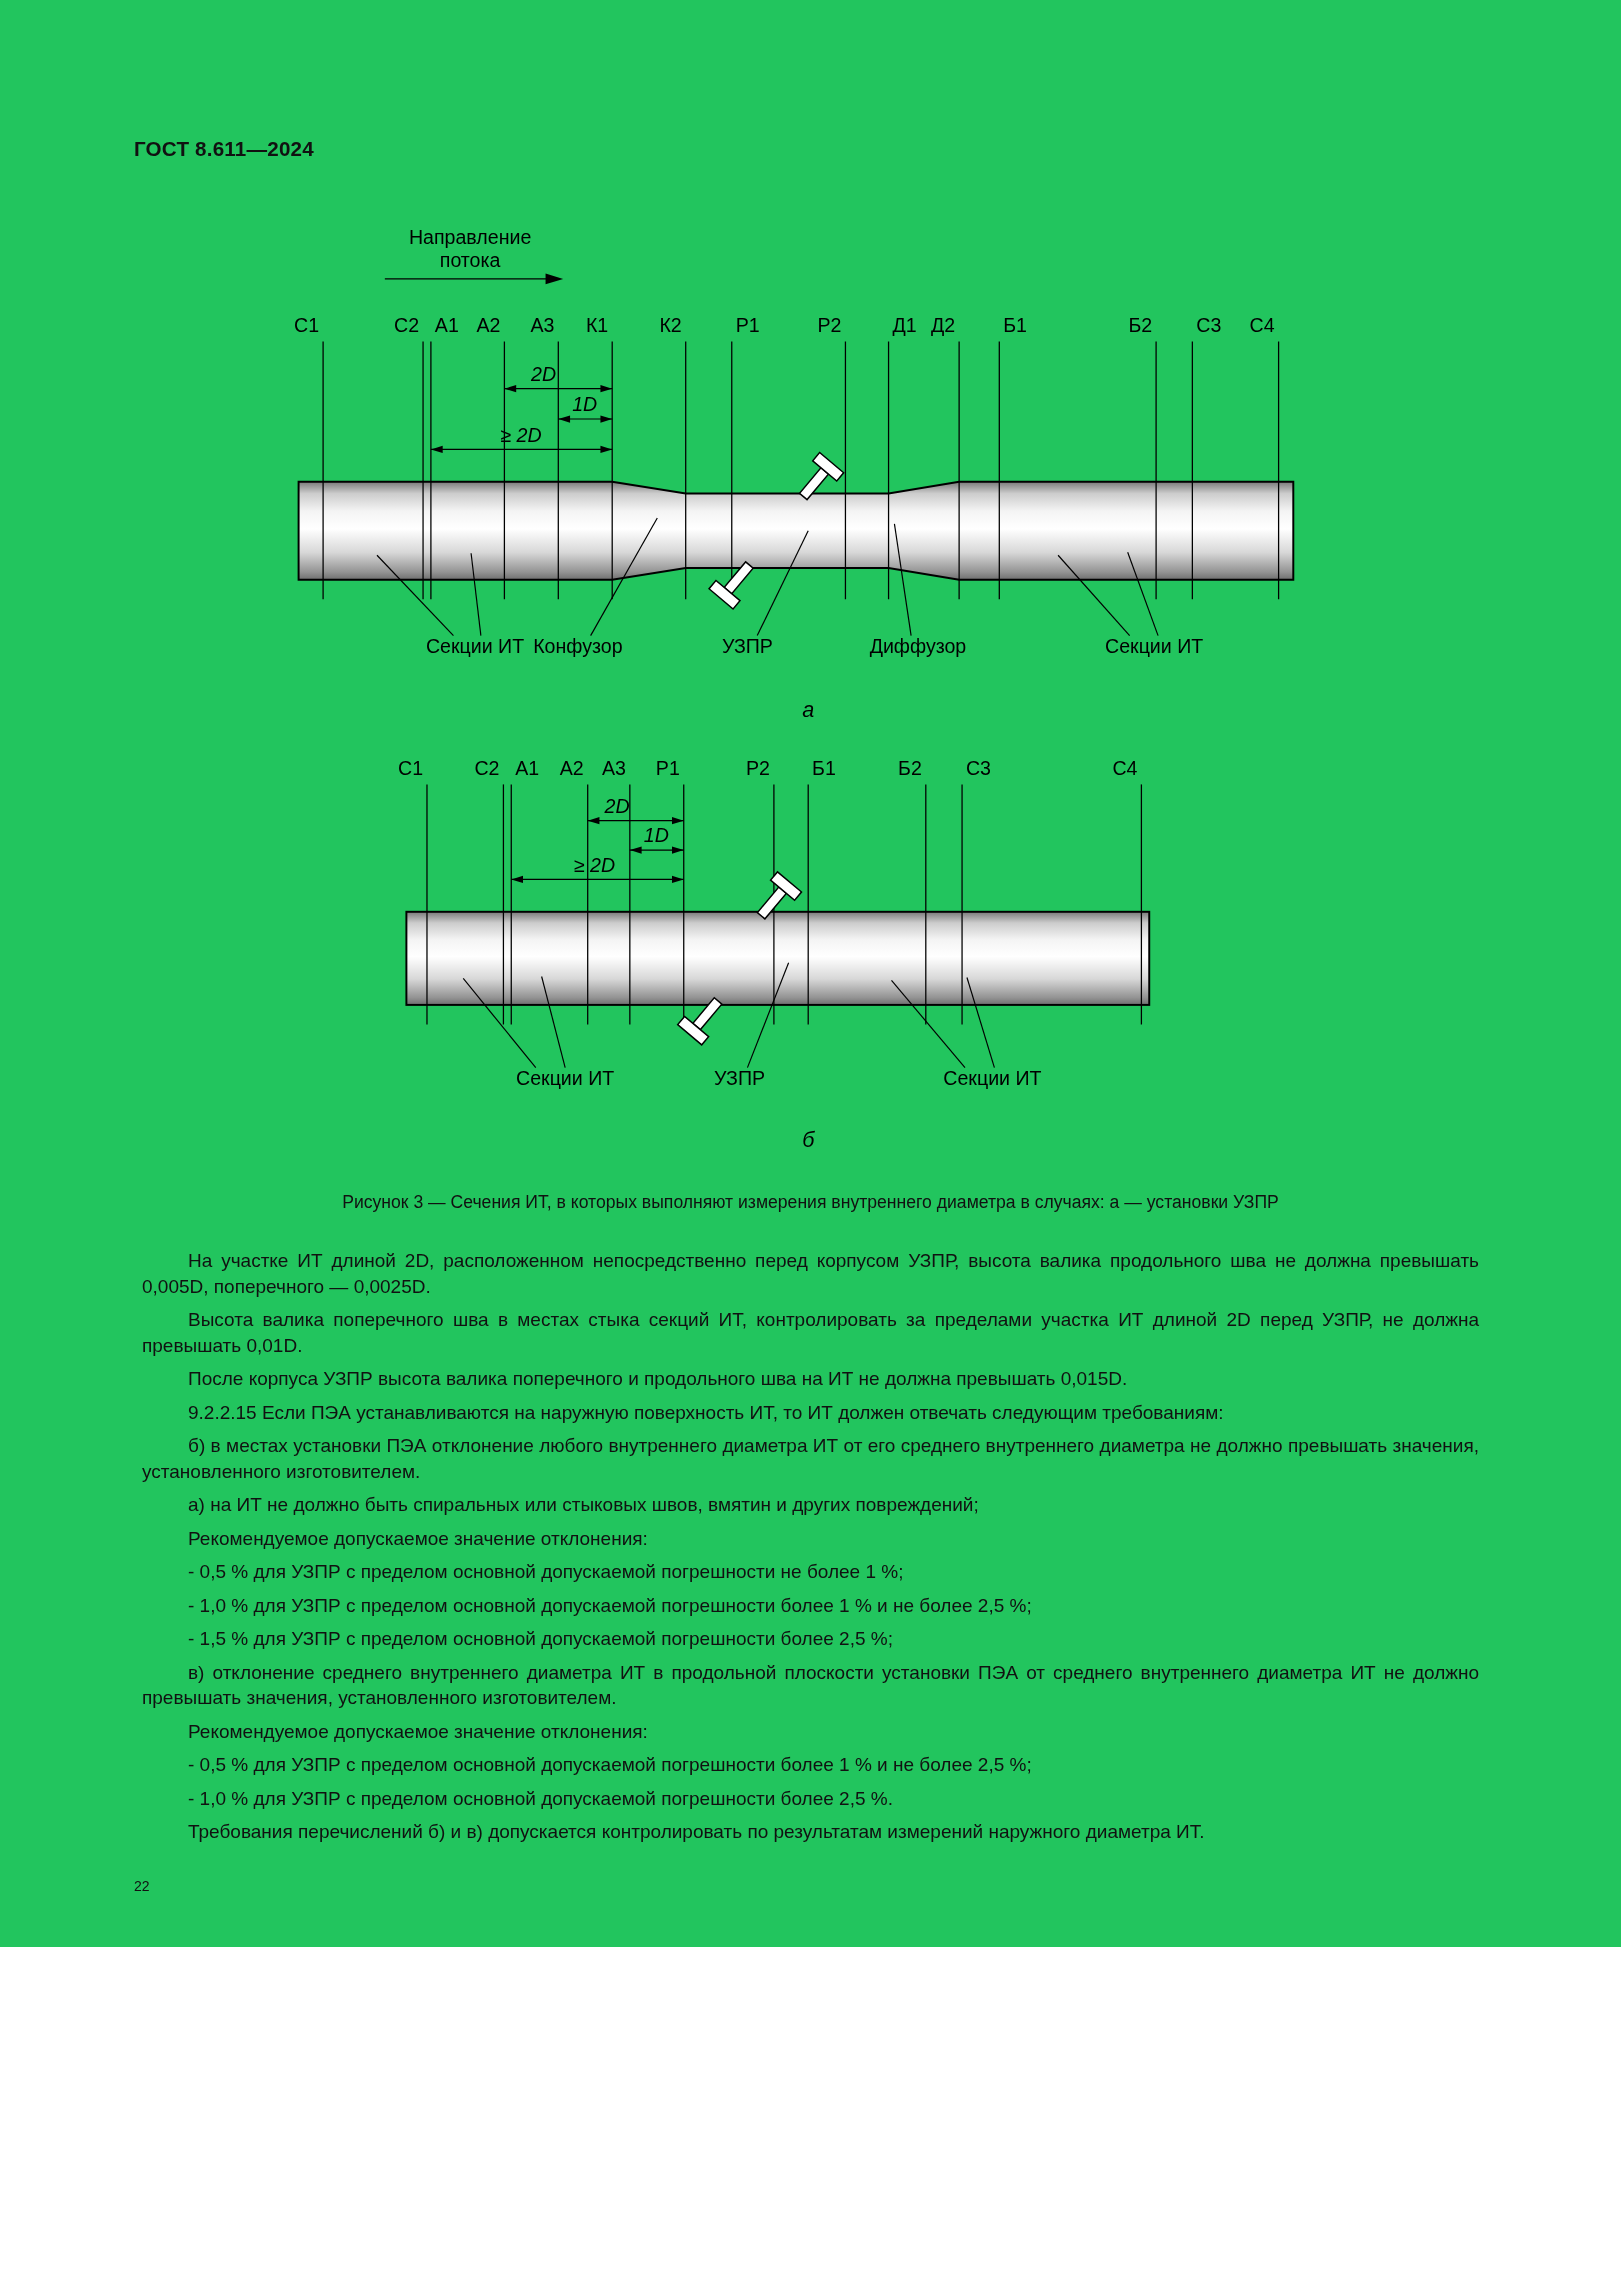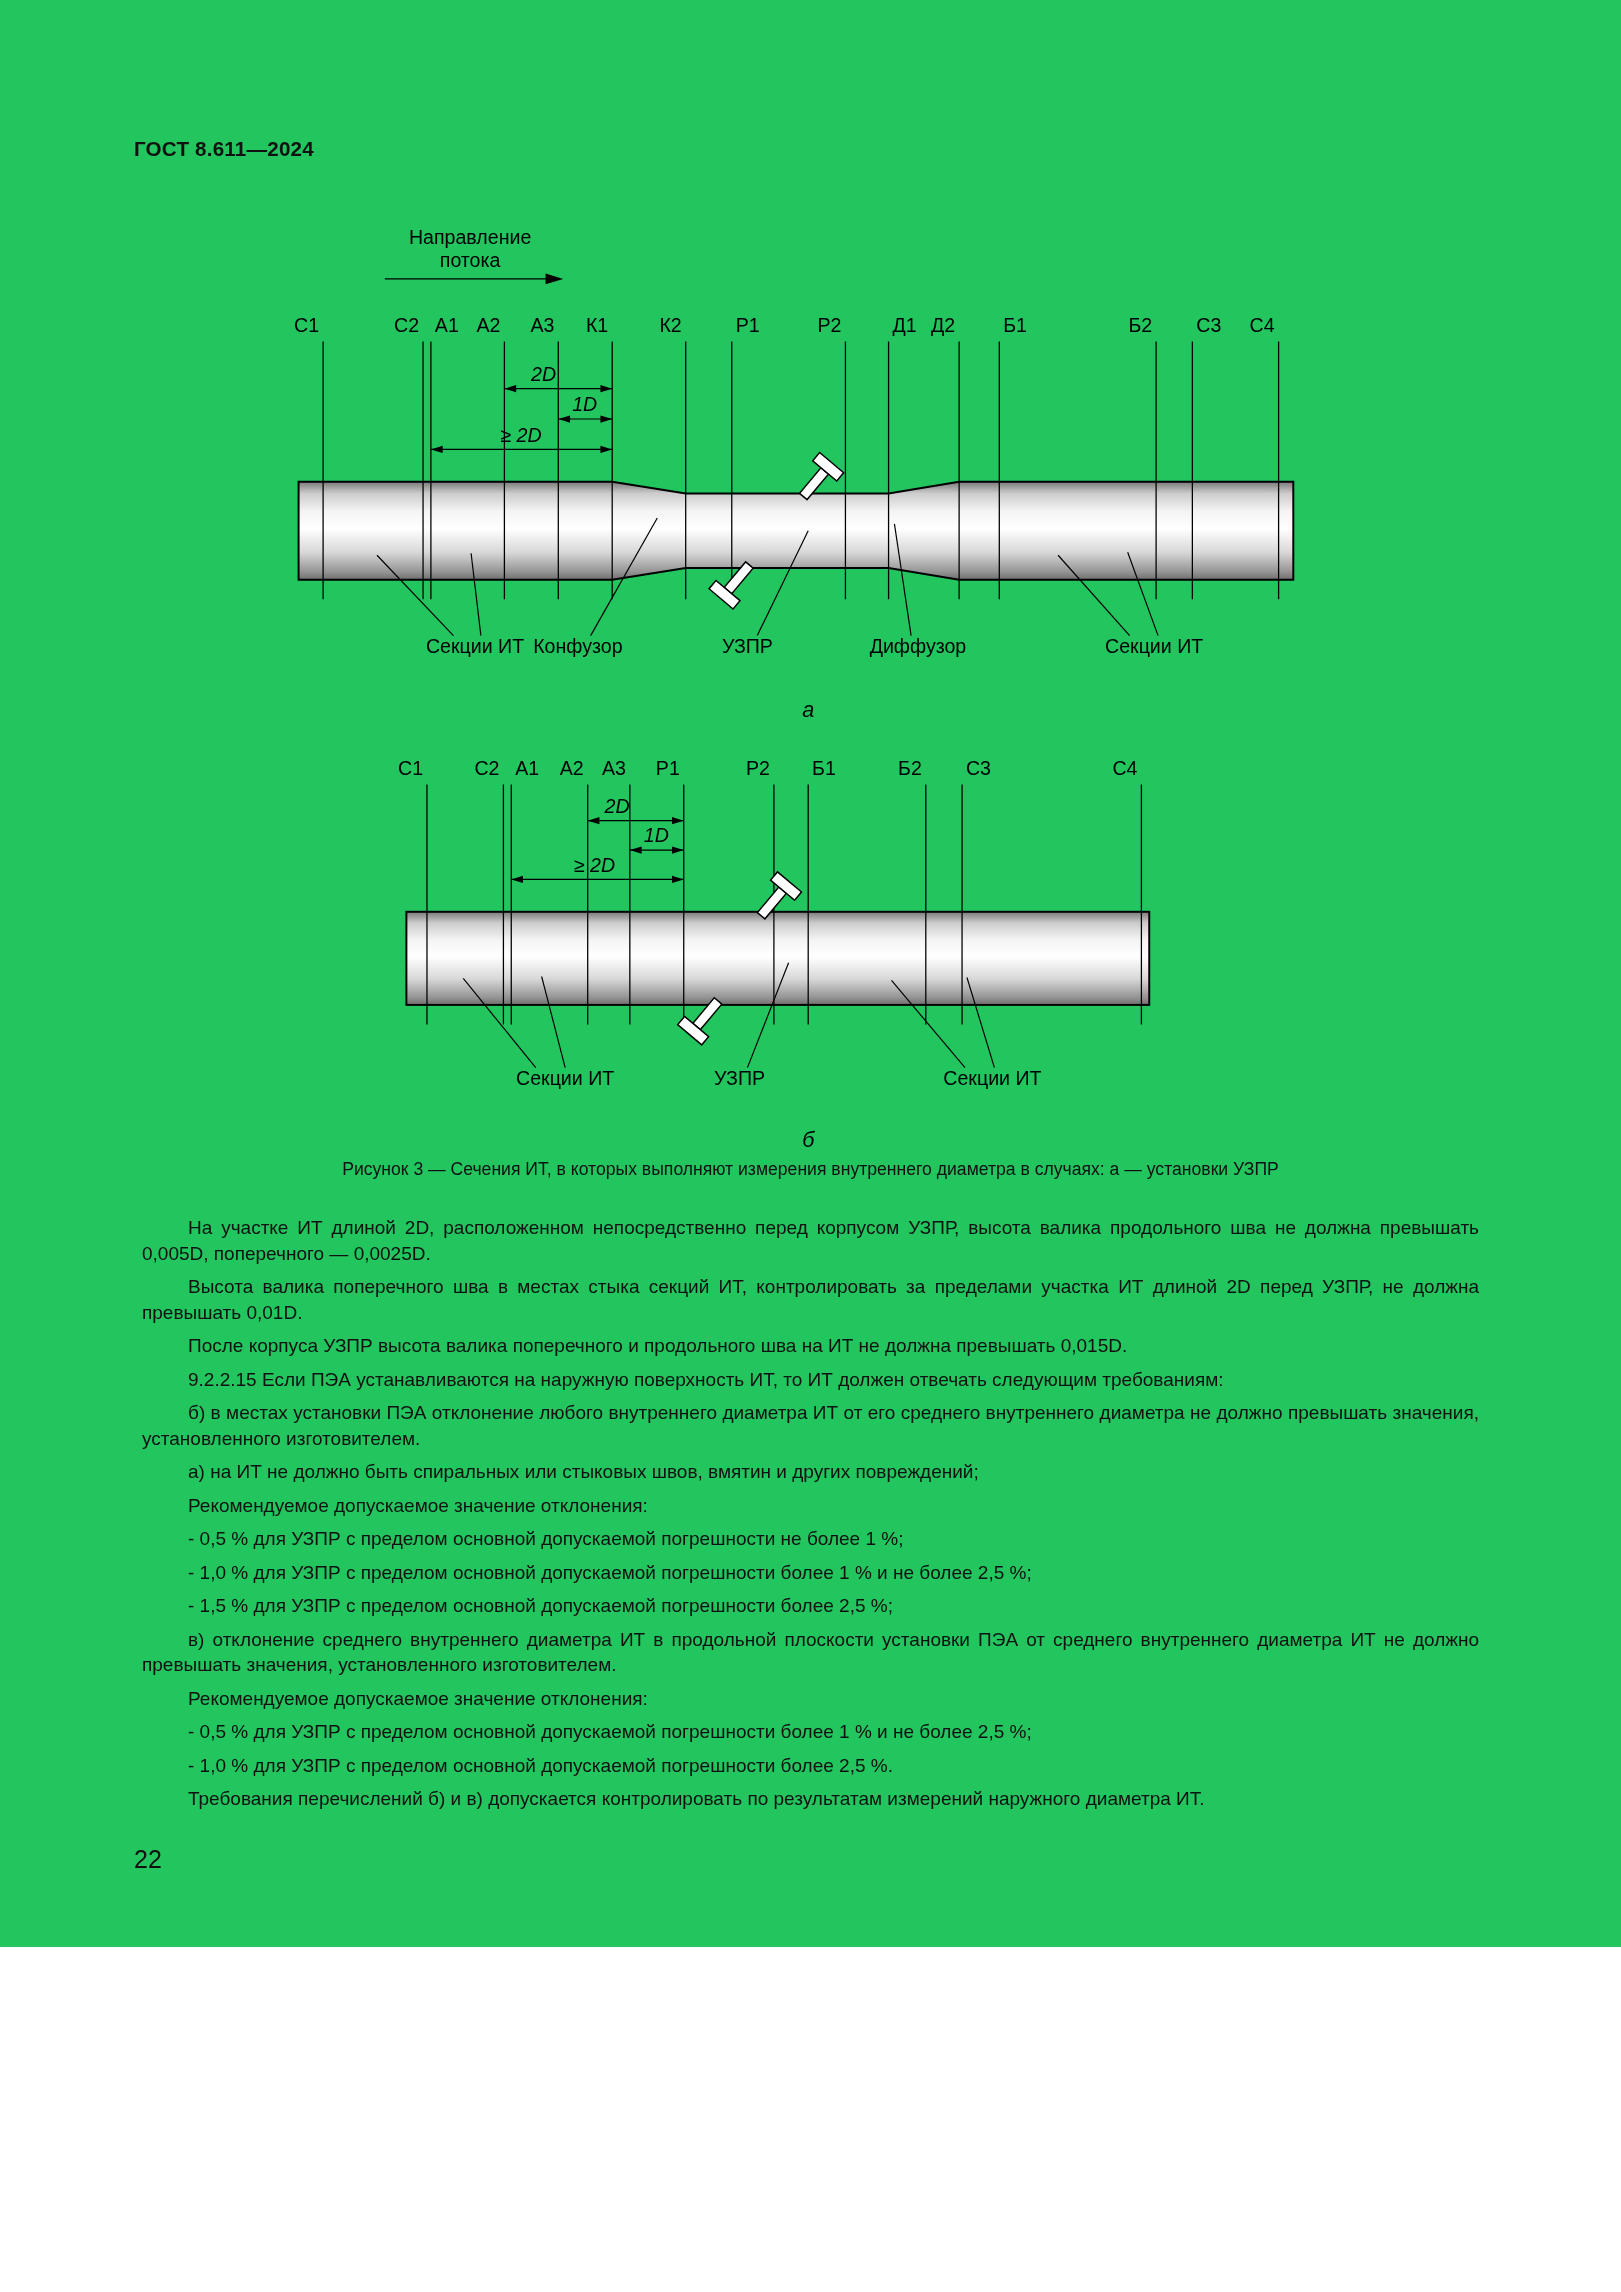--- a/index.html
+++ b/index.html
@@ -16,24 +16,24 @@
   svg text{font-family:"Liberation Sans",sans-serif;fill:#000}
   .slabel text{font-size:20px}
   .dimlabel{font-size:20px;font-style:italic}
   .flowtxt{font-size:20px}
   .callout{font-size:20px}
   .sub{font-size:22px;font-style:italic}
   .thin{stroke:#000;stroke-width:1.3;fill:none}
   .dimline{stroke:#000;stroke-width:1.2;fill:none}
   .leader{stroke:#000;stroke-width:1.2;fill:none}
   .probe{fill:#fff;stroke:#000;stroke-width:1.5}
-  .caption{text-align:center;font-size:17.6px;line-height:25.5px}
+  .caption{margin-top:33px;text-align:center;font-size:17.6px;line-height:25.5px}
   .body-text{margin-top:33px;font-size:19px;line-height:25.5px;text-align:justify}
   .body-text p{margin:8px;text-indent:46px}
-  .page-num{margin-top:33px;font-size:25px}
+  .page-num{margin-top:33px;font-size:14px}
 </style>
 </head>
 <body>
 
 <div class="page">
 
   <div class="doc-header">ГОСТ 8.611—2024</div>
 
   <div class="figure-block">
 

